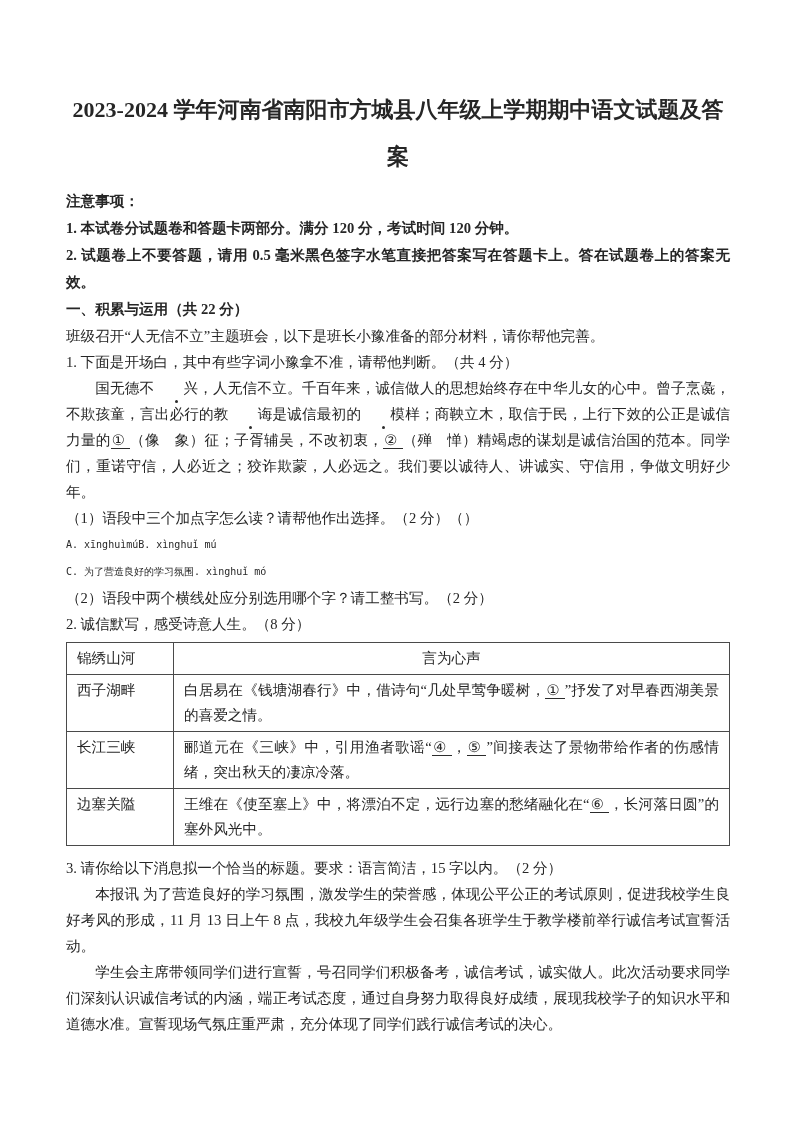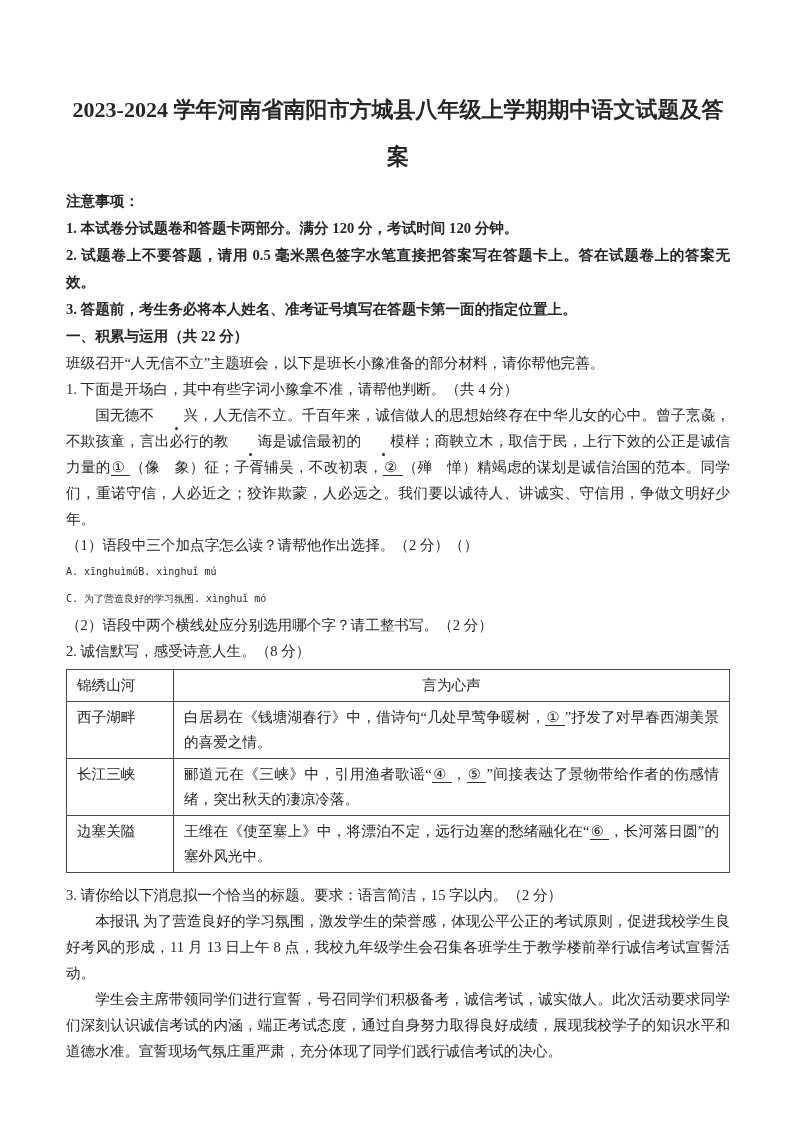--- a/index.html
+++ b/index.html
@@ -81,21 +81,20 @@
 <div class="page">
 
   <h1 class="title">
     <span>2023-2024 学年河南省南阳市方城县八年级上学期期中语文试题及答</span>
     <span>案</span>
   </h1>
 
   <p class="bold notice-line">注意事项：</p>
   <p class="bold notice-line justify">1. 本试卷分试题卷和答题卡两部分。满分 120 分，考试时间 120 分钟。</p>
   <p class="bold notice-line justify">2. 试题卷上不要答题，请用 0.5 毫米黑色签字水笔直接把答案写在答题卡上。答在试题卷上的答案无效。</p>
-  <p class="bold notice-line justify">3. 答题前，考生务必将本人姓名、准考证号填写在答题卡第一面的指定位置上。</p>
 
   <p class="bold notice-line">一、积累与运用（共 22 分）</p>
   <p class="justify">班级召开“人无信不立”主题班会，以下是班长小豫准备的部分材料，请你帮他完善。</p>
 
   <p class="justify">1. 下面是开场白，其中有些字词小豫拿不准，请帮他判断。（共 4 分）</p>
   <p class="justify indent"><span>国无德不</span><span class="dot">兴</span><span>，人无信不立。千百年来，诚信做人的思想始终存在中华儿女的心中。曾子烹彘，不欺孩童，言出必行的教</span><span class="dot">诲</span><span>是诚信最初的</span><span class="dot">模</span><span>样；商鞅立木，取信于民，上行下效的公正是诚信力量的</span><span class="u">①</span><span>（像　象）征；子胥辅吴，不改初衷，</span><span class="u">②</span><span>（殚　惮）精竭虑的谋划是诚信治国的范本。同学们，重诺守信，人必近之；狡诈欺蒙，人必远之。我们要以诚待人、讲诚实、守信用，争做文明好少年。</span></p>
   <p class="justify">（1）语段中三个加点字怎么读？请帮他作出选择。（2 分）（）</p>
   <p class="pinyin">A. xīnghuìmúB. xìnghuǐ mú</p>
   <p class="pinyin">C. 为了营造良好的学习氛围. xìnghuǐ mó</p>
   <p class="justify">（2）语段中两个横线处应分别选用哪个字？请工整书写。（2 分）</p>

